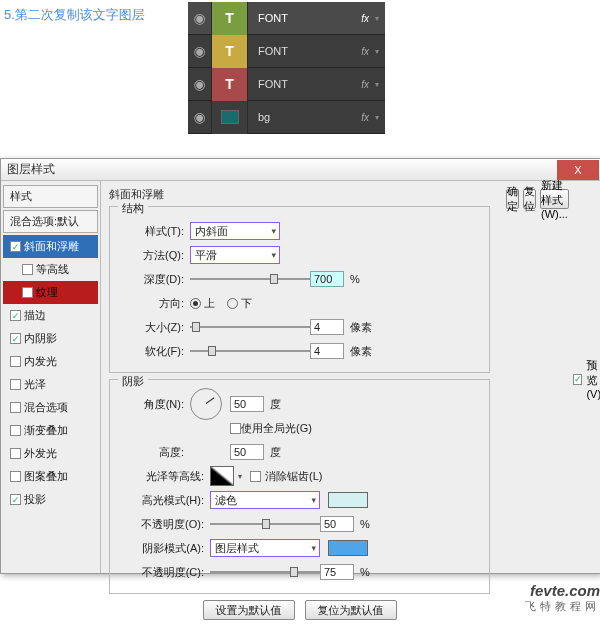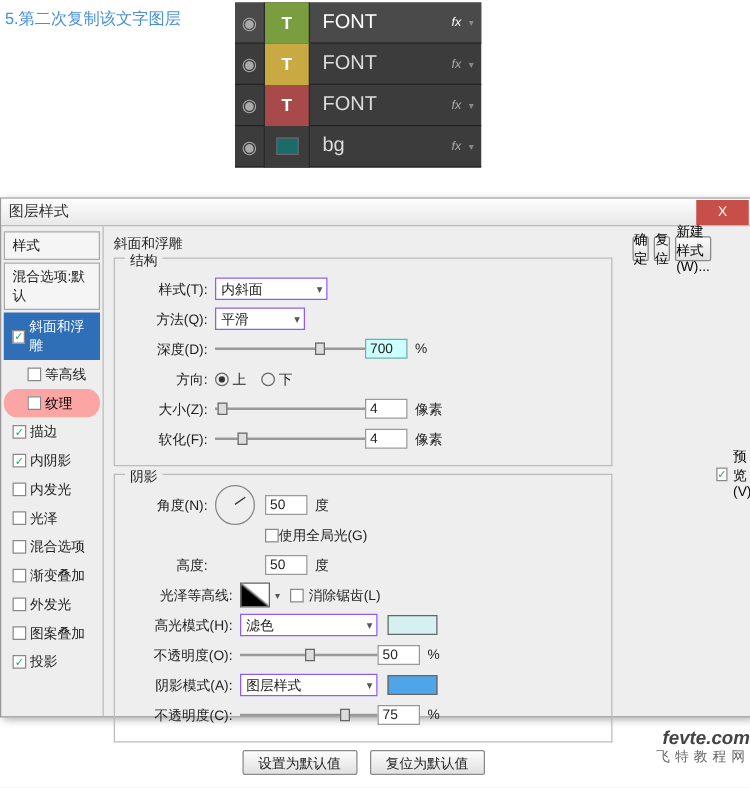--- a/index.html
+++ b/index.html
@@ -11,41 +11,41 @@
 .layers-panel { position: absolute; top: 2px; left: 188px; width: 197px; background: #3c3c3c; display: flex; flex-direction: column; }
 .layer-row { display: flex; align-items: center; height: 33px; border-bottom: 1px solid #222; }
 .vis { width: 24px; height: 33px; display: flex; align-items: center; justify-content: center; color: #aaa; font-size: 14px; border-right: 1px solid #2a2a2a; }
 .swatch { width: 36px; height: 33px; display: flex; align-items: center; justify-content: center; border-right: 1px solid #2a2a2a; }
 .swatch.green { background: #7a9e3f; }
 .swatch.yellow { background: #c9a941; }
 .swatch.red { background: #a84a4a; }
 .swatch.none { background: #3c3c3c; }
 .layer-type { color: #fff; font-size: 14px; font-weight: bold; }
 .layer-thumb { width: 18px; height: 14px; background: #1a6b6b; border: 1px solid #666; }
-.layer-name { flex: 1; color: #ddd; font-size: 16px; padding-left: 10px; }
+.layer-name { flex: 1; color: #ddd; font-size: 11px; padding-left: 10px; }
 .fx { color: #aaa; font-size: 10px; font-style: italic; padding-right: 6px; }
 .chev { color: #888; font-size: 8px; padding-right: 6px; }
 .sel-row { background: #4a4a4a; }
 .layer-row:first-child .layer-name, .layer-row:first-child .fx { color: #fff; }
 
 
 .dialog { position: absolute; top: 158px; left: 0; width: 601px; height: 416px; background: #eee; border: 1px solid #999; box-shadow: 2px 2px 6px rgba(0,0,0,0.3); }
 .titlebar { height: 22px; background: linear-gradient(#fdfdfd, #e8e8e8); border-bottom: 1px solid #bbb; display: flex; align-items: center; padding-left: 6px; }
 .title-text { flex: 1; color: #333; font-size: 12px; }
 .close-btn { width: 42px; height: 20px; margin-right: 1px; background: #c84f49; color: #fff; display: flex; align-items: center; justify-content: center; border-radius: 0 0 0 0; font-size: 11px; }
 
 .dialog-body { display: flex; height: calc(100% - 22px); }
 
 
-.style-list { width: 82px; border-right: 1px solid #bbb; padding: 4px 2px; }
+.style-list { width: 100px; border-right: 1px solid #bbb; padding: 4px 2px; }
 .style-item { padding: 3px 4px 3px 6px; border: 1px solid transparent; display: flex; align-items: center; gap: 3px; color: #222; font-size: 11px; }
 .style-item.header { border: 1px solid #aaa; background: #f5f5f5; margin-bottom: 2px; }
 .style-item.sel { background: #2f6fb7; color: #fff; }
 .style-item.sub { padding-left: 18px; }
-.style-item.sub.sel2 { background: #fca5a5; color: #000; border-radius: 11px; }
+.style-item.sub.sel2 { background: #b91c1c; color: #000; }
 .cb { width: 11px; height: 11px; border: 1px solid #888; background: #fff; display: inline-flex; align-items: center; justify-content: center; font-size: 9px; color: #2a6; }
 
 
 .center { flex: 1; padding: 6px 8px; color: #222; }
 .fieldset { border: 1px solid #bbb; padding: 6px 8px 8px 8px; margin-bottom: 6px; }
 .fieldset-title { font-size: 11px; position: relative; top: -12px; background: #eee; padding: 0 4px; display: inline-block; }
 .fieldset-inner { margin-top: -8px; }
 .row { display: flex; align-items: center; height: 22px; margin-bottom: 2px; }
 .lbl { width: 72px; text-align: right; padding-right: 6px; font-size: 11px; }
 .lbl2 { width: 92px; text-align: right; padding-right: 6px; font-size: 11px; }
@@ -185,21 +185,21 @@
       <div style="margin-bottom:4px;">斜面和浮雕</div>
       <div class="fieldset">
         <span class="fieldset-title">结构</span>
         <div class="fieldset-inner">
           <div class="row">
               <span class="lbl">样式(T):</span>
               <div class="dd" style="width:90px">内斜面</div>
             </div>
           <div class="row">
               <span class="lbl">方法(Q):</span>
-              <div class="dd" style="width:72px">平滑</div>
+              <div class="dd" style="width:90px">平滑</div>
             </div>
           <div class="row">
               <span class="lbl">深度(D):</span>
               <div class="slider" style="width:120px">
                 <div class="slider-track"></div>
                 <div class="slider-thumb" style="left:80px"></div>
               </div>
               <div class="num">700</div>
               <span class="unit">%</span>
             </div>

